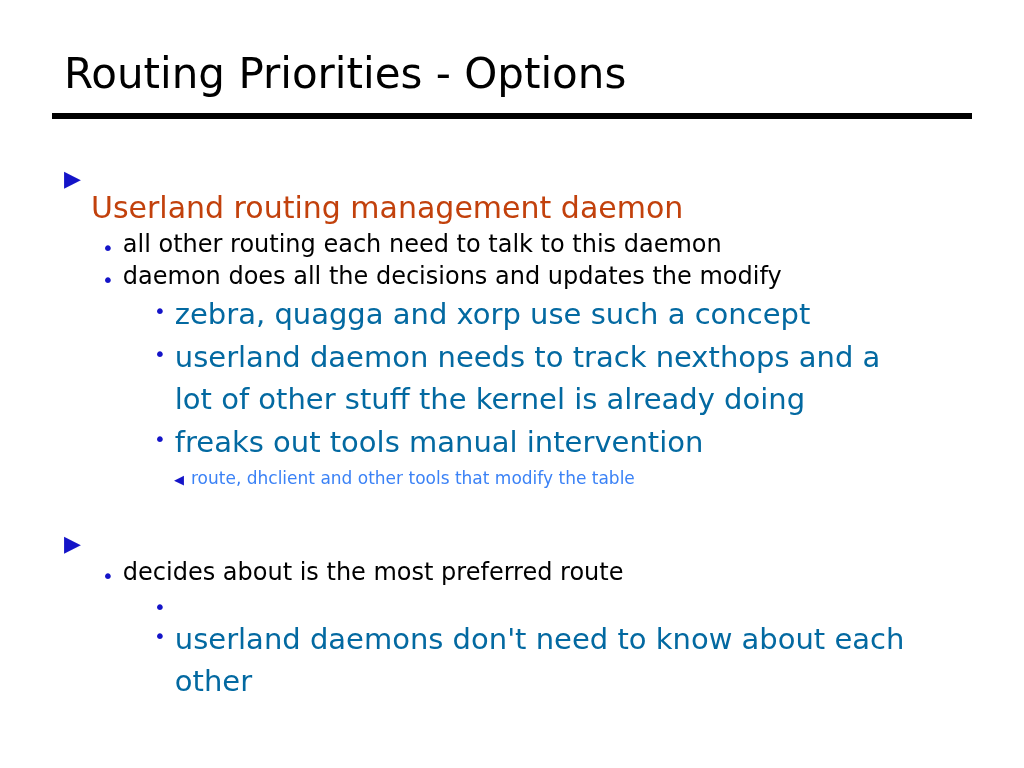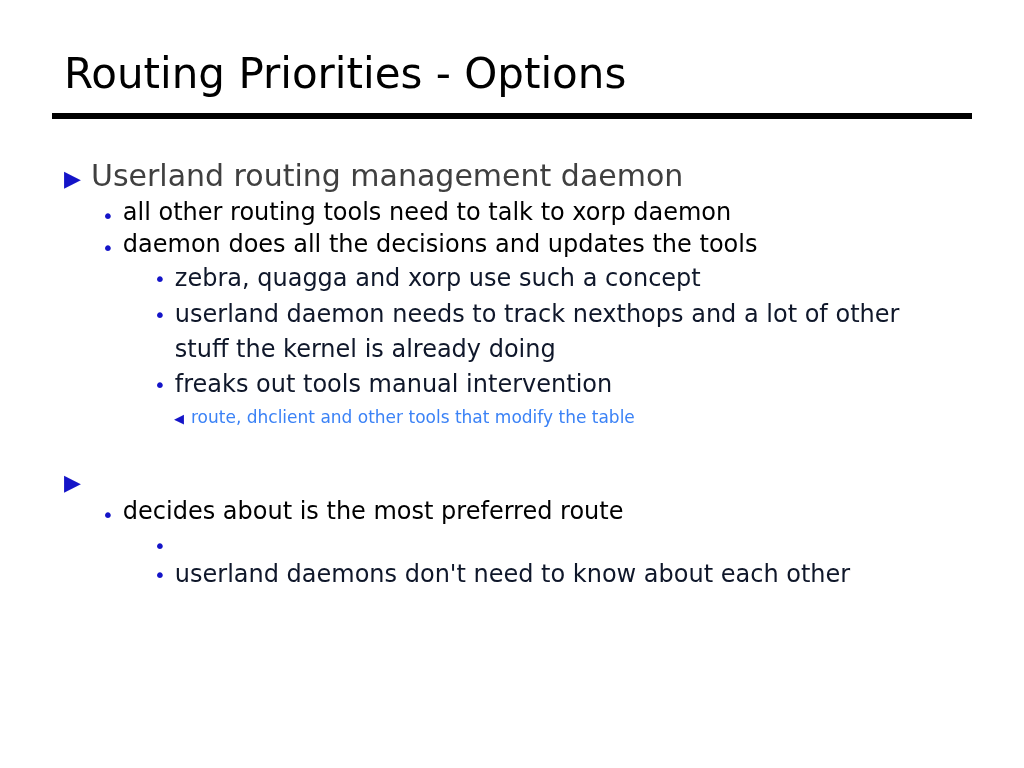--- a/index.html
+++ b/index.html
@@ -55,21 +55,22 @@
     color: #1414c8;
     font-size: 22px;
     line-height: 1;
     margin-right: 10px;
     padding-top: 10px;
     flex: 0 0 auto;
   }
   .l1 .text {
     font-size: 30px;
     line-height: 1.22;
-    color: #404040;
+    color: #c2410c;
+    margin-top: 32px;
   }
   
   .l2 {
     display: flex;
     align-items: flex-start;
     margin-left: 38px;
     margin-top: 2px;
   }
   .l2 .marker {
     color: #1414c8;
@@ -93,23 +94,23 @@
   }
   .l3 .marker {
     color: #1414c8;
     font-size: 20px;
     line-height: 1;
     margin-right: 9px;
     padding-top: 8px;
     flex: 0 0 auto;
   }
   .l3 .text {
-    font-size: 24px;
+    font-size: 29px;
     line-height: 1.45;
-    color: #0f172a;
+    color: #0369a1;
     max-width: 730px;
   }
   
   .l4 {
     display: flex;
     align-items: flex-start;
     margin-left: 110px;
     margin-top: 4px;
   }
   .l4 .marker {
@@ -139,26 +140,26 @@
 
   <div class="content">
 
     <div class="l1">
       <span class="marker">▶</span>
       <span class="text">Userland routing management daemon</span>
     </div>
 
     <div class="l2">
       <span class="marker">•</span>
-      <span class="text">all other routing tools need to talk to xorp daemon</span>
+      <span class="text">all other routing each need to talk to this daemon</span>
     </div>
 
     <div class="l2">
       <span class="marker">•</span>
-      <span class="text">daemon does all the decisions and updates the tools</span>
+      <span class="text">daemon does all the decisions and updates the modify</span>
     </div>
 
     <div class="l3">
       <span class="marker">•</span>
       <span class="text">zebra, quagga and xorp use such a concept</span>
     </div>
 
     <div class="l3">
       <span class="marker">•</span>
       <span class="text">userland daemon needs to track nexthops and a lot of other stuff the kernel is already doing</span>

